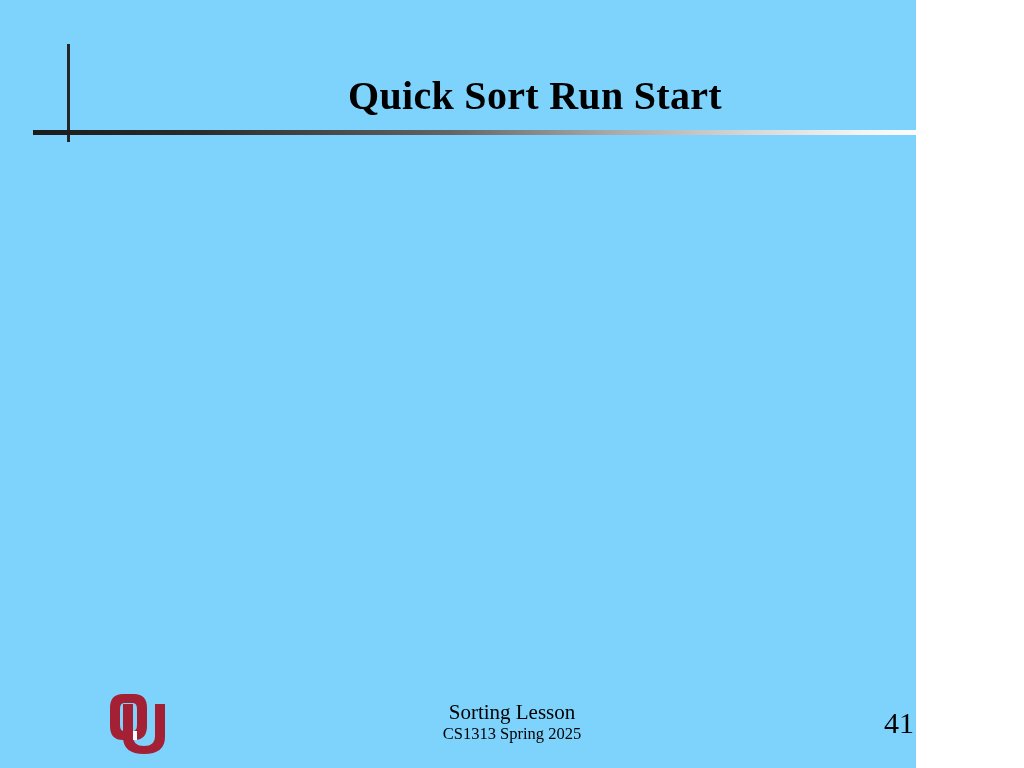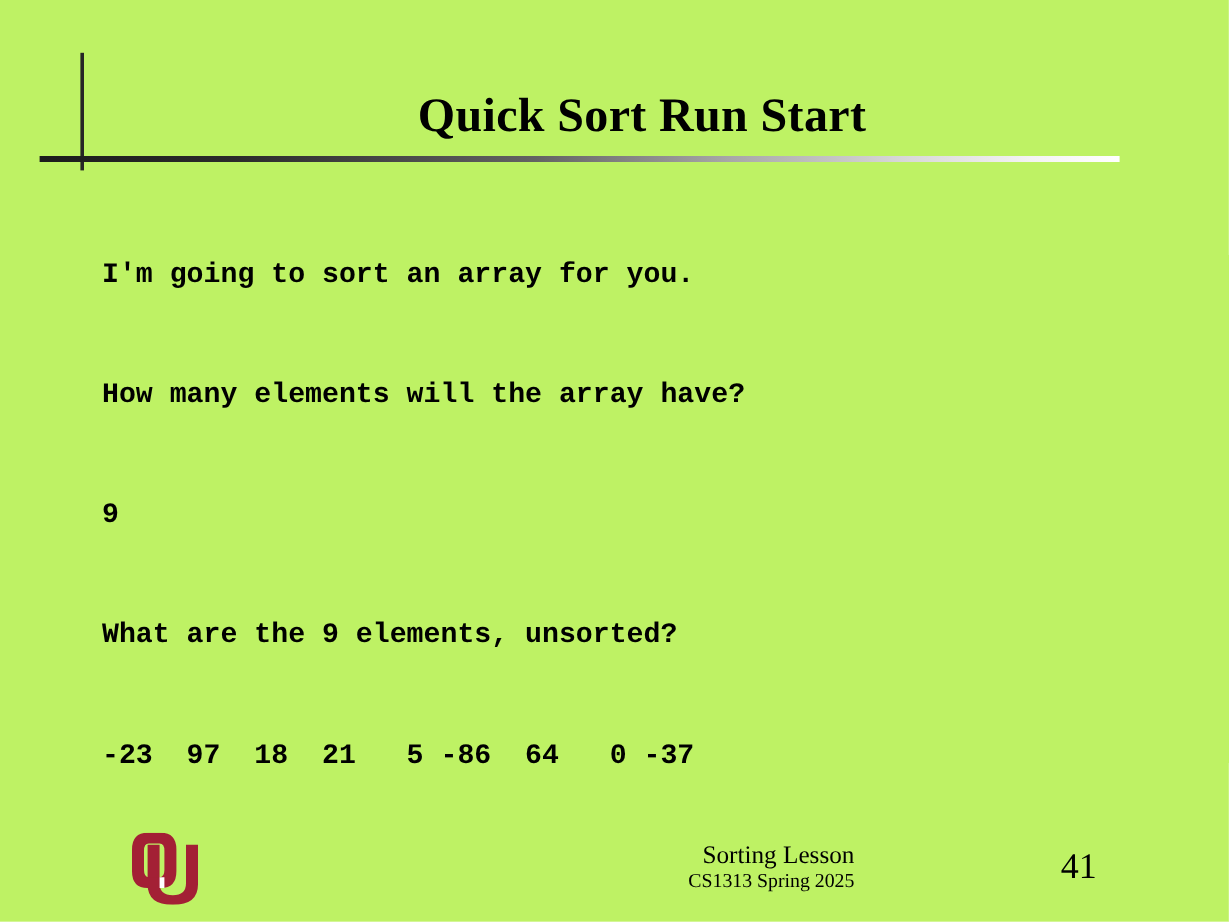--- a/index.html
+++ b/index.html
@@ -11,23 +11,23 @@
     width: 1024px;
     height: 768px;
     overflow: hidden;
     font-family: "Liberation Serif", serif;
     position: relative;
   }
 
   .slide {
     position: absolute;
     left: 0; top: 0;
-    width: 1024px;
+    width: 916px;
     height: 768px;
-    background: #bef264;
+    background: #7dd3fc;
     text-decoration: underline;
   }
 
   
   .header-vline {
     position: absolute;
     left: 67px;
     top: 44px;
     width: 3px;
     height: 98px;
@@ -73,21 +73,21 @@
     white-space: pre;
     height: 33.4px;
   }
 
   
   .footer-center {
     position: absolute;
     left: 312px;
     top: 700px;
     width: 400px;
-    text-align: right;
+    text-align: center;
     color: #000000;
   }
   .footer-title {
     font-family: "Liberation Serif", serif;
     font-size: 21px;
     line-height: 24px;
   }
   .footer-sub {
     font-family: "Liberation Serif", serif;
     font-size: 16.5px;
@@ -117,27 +117,20 @@
 </head>
 <body>
 
 <div class="slide">
 
   <div class="header-vline"></div>
   <div class="header-rule"></div>
 
   <div class="slide-title">Quick Sort Run Start</div>
 
-  <div class="body-block">
-    <div class="body-line">I'm going to sort an array for you.</div>
-    <div class="body-line">How many elements will the array have?</div>
-    <div class="body-line">9</div>
-    <div class="body-line">What are the 9 elements, unsorted?</div>
-    <div class="body-line">-23  97  18  21   5 -86  64   0 -37</div>
-  </div>
 
   <div class="ou-logo">
     <svg viewBox="0 0 66 60" width="66" height="60" xmlns="http://www.w3.org/2000/svg">
 
       <path d="M30 10 L30 42 Q30 52 41 52 Q52 52 52 42 L52 10 L62 10 L62 43 Q62 60 41 60 Q20 60 20 43 L20 10 Z" fill="#A32035"></path>
 
       <path d="M20 0 L31 0 Q44 0 44 14 L44 32 Q44 46 31 46 L20 46 Q7 46 7 32 L7 14 Q7 0 20 0 Z
                M21 9 Q17 9 17 15 L17 31 Q17 37 21 37 L30 37 Q34 37 34 31 L34 15 Q34 9 30 9 Z" fill="#A32035" fill-rule="evenodd"></path>
 
       <path d="M30 37 L30 46 L34 46 L34 37 Z" fill="#ffffff"></path>

